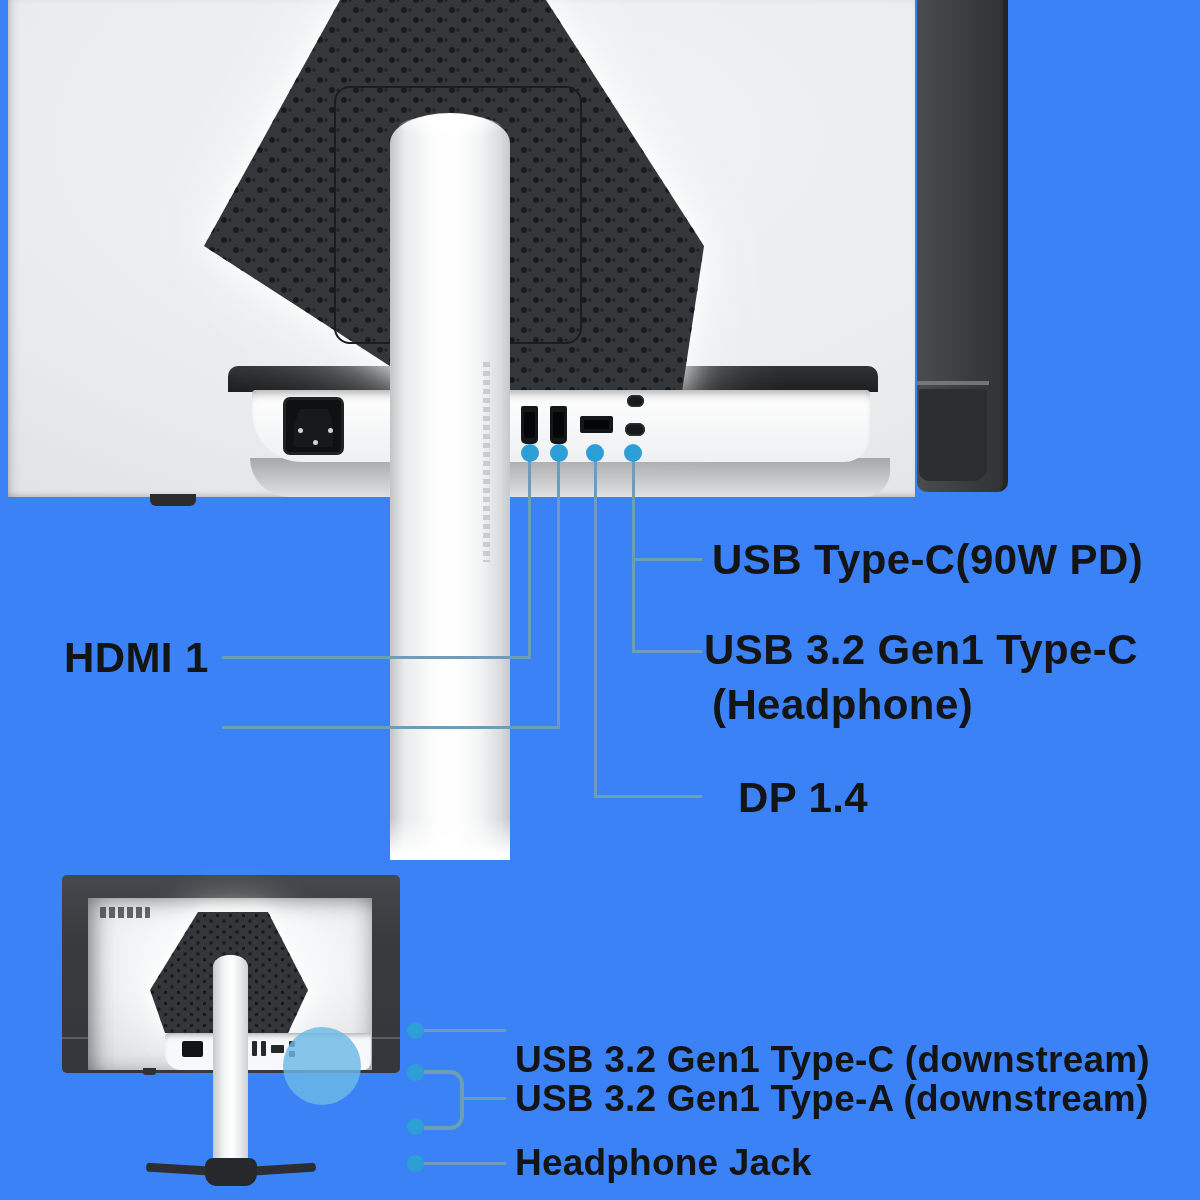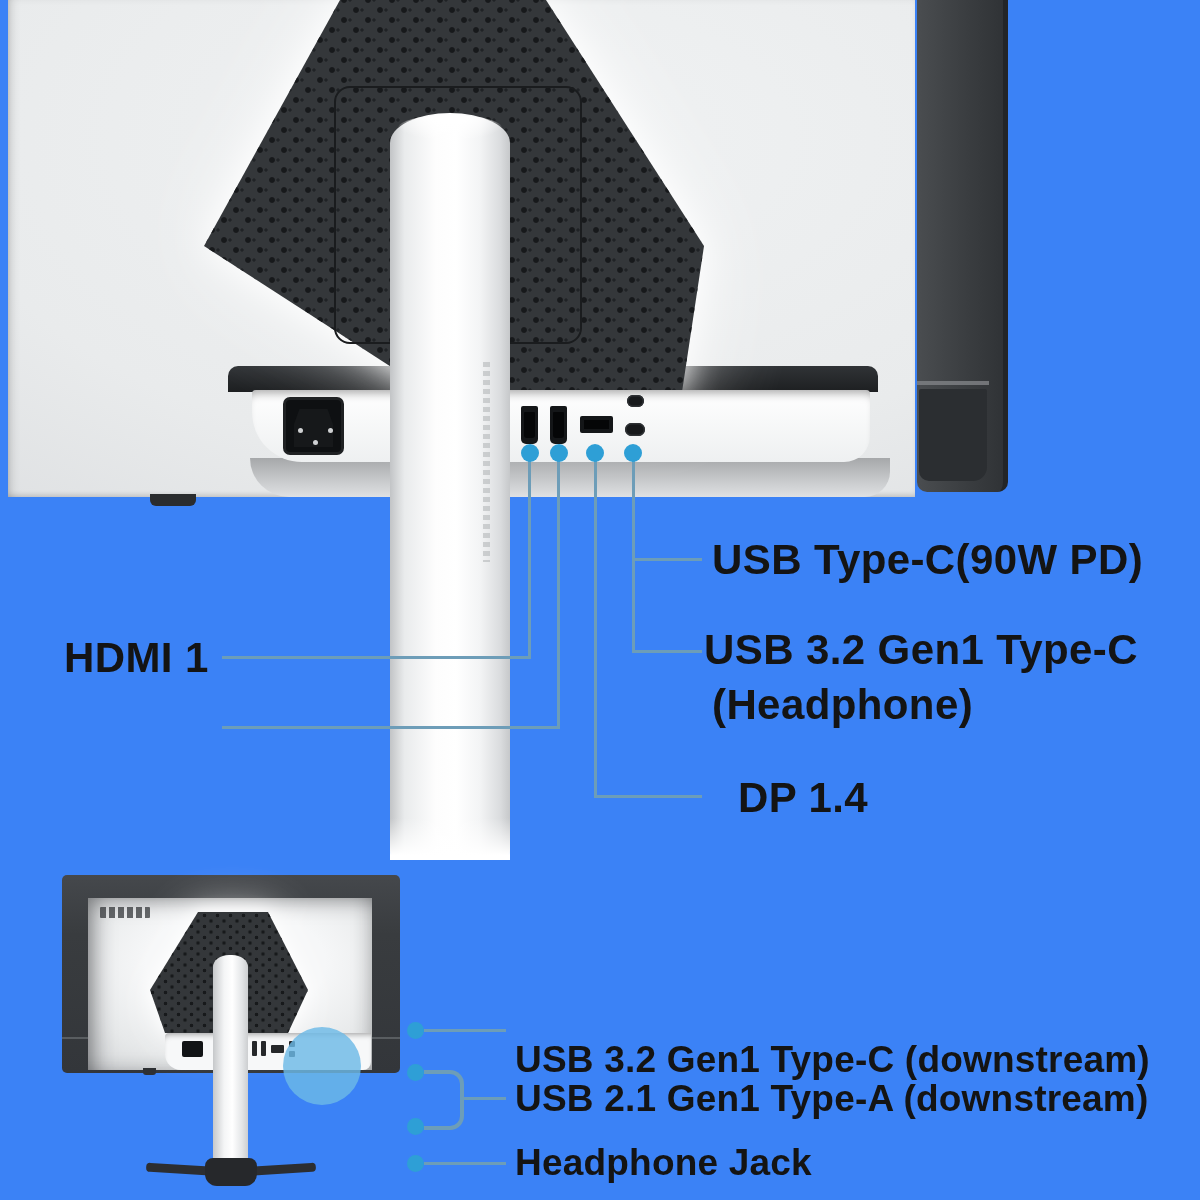--- a/index.html
+++ b/index.html
@@ -204,16 +204,16 @@
   <div class="abs bracket"></div>
   <div class="abs cline" style="left:464px;top:1097px;width:42px;height:3px;"></div>
   <div class="abs cline" style="left:424px;top:1162px;width:82px;height:3px;"></div>
 
   <div class="abs dot-sm" style="left:407px;top:1022px;"></div>
   <div class="abs dot-sm" style="left:407px;top:1064px;"></div>
   <div class="abs dot-sm" style="left:407px;top:1118px;"></div>
   <div class="abs dot-sm" style="left:407px;top:1155px;"></div>
 
   <div class="abs callout-label-sm" style="left:515px;top:1010px;margin-top:29px;">USB 3.2 Gen1 Type-C (downstream)</div>
-  <div class="abs callout-label-sm" style="left:515px;top:1078px;">USB 2.1 Gen1 Type-A (downstream)</div>
+  <div class="abs callout-label-sm" style="left:515px;top:1078px;">USB 3.2 Gen1 Type-A (downstream)</div>
   <div class="abs callout-label-sm" style="left:515px;top:1142px;">Headphone Jack</div>
 
 </div>
 
 </body></html>

